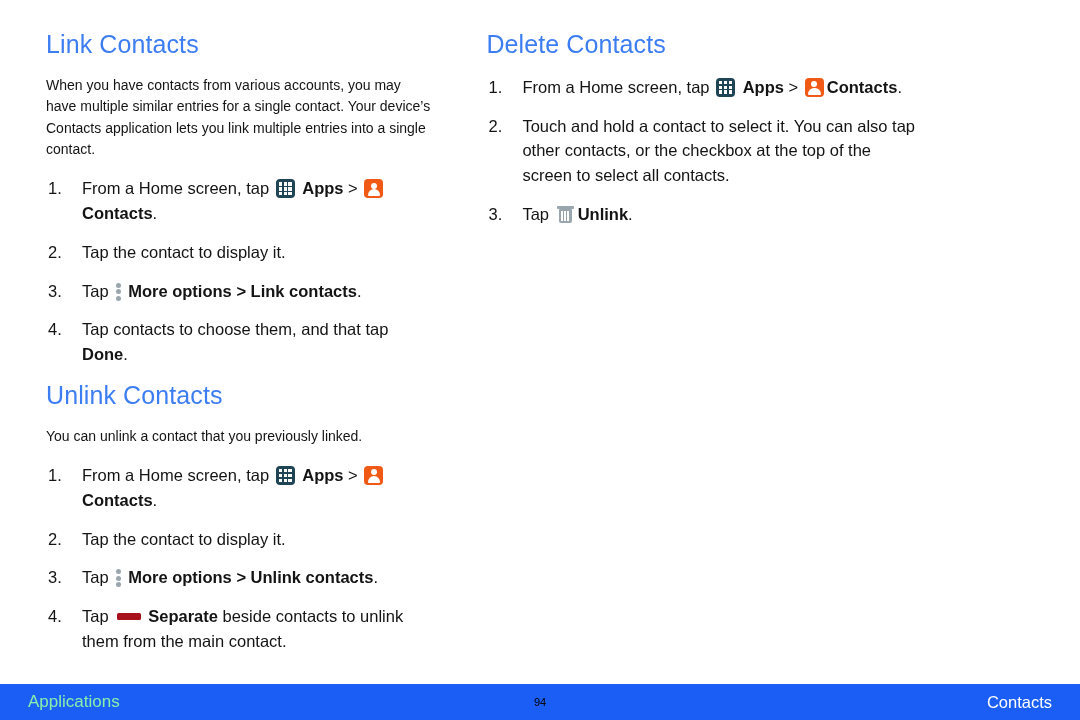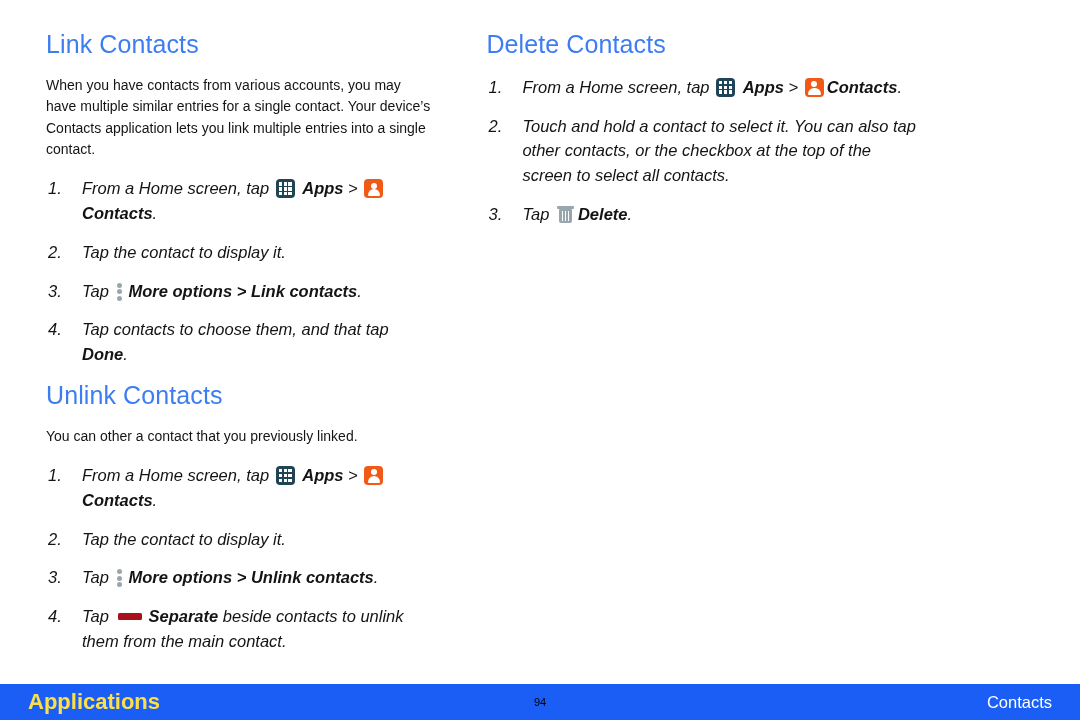--- a/index.html
+++ b/index.html
@@ -62,21 +62,20 @@
     line-height: 1.53;
     margin: 0 0 16px 0;
     color: #141414;
   }
 
   ol.steps {
     list-style: none;
     margin: 0;
     padding: 0;
     counter-reset: step;
-    font-style: italic;
   }
   ol.steps > li {
     position: relative;
     counter-increment: step;
     padding-left: 36px;
     margin-bottom: 14px;
     font-size: 16.5px;
     line-height: 1.5;
     color: #141414;
   }
@@ -228,23 +227,22 @@
     width: 1080px;
     height: 36px;
     background: #1b5ef5;
     color: #ffffff;
   }
   .footer .f-left {
     position: absolute;
     left: 28px;
     top: 50%;
     transform: translateY(-50%);
-    font-size: 22px;
-    color: #fde047;
-    font-weight: bold;
+    font-size: 17px;
+    color: #86efac;
   }
   .footer .f-center {
     position: absolute;
     left: 0;
     right: 0;
     top: 50%;
     transform: translateY(-50%);
     text-align: center;
     font-size: 11px;
     color: #000000;
@@ -300,21 +298,21 @@
           </li>
           <li>
             <span>Tap contacts to choose them, and that tap</span>
             <b>Done</b><span>.</span>
           </li>
         </ol>
       </div>
 
       <div class="section">
         <h2 class="section-heading">Unlink Contacts</h2>
-        <p class="body-text">You can other a contact that you previously linked.</p>
+        <p class="body-text">You can unlink a contact that you previously linked.</p>
 
         <ol class="steps">
           <li>
             <span>From a Home screen, tap</span>
             <span class="icon apps-icon"><span class="grid">
                   <i></i>
                   <i></i>
                   <i></i>
                   <i></i>
                   <i></i>
@@ -371,21 +369,21 @@
           </li>
           <li>
             <span>Touch and hold a contact to select it. You can also tap other contacts, or the checkbox at the top of the screen to select all contacts.</span>
           </li>
           <li>
             <span>Tap</span>
             <span class="icon delete-icon"><span class="lid"></span><span class="can">
                   <b></b>
                   <b></b>
                   <b></b>
-                </span></span><b>Delete</b><span>.</span>
+                </span></span><b>Unlink</b><span>.</span>
           </li>
         </ol>
       </div>
 
     </div>
 
   </div>
 
   <div class="footer">
     <span class="f-left">Applications</span>

